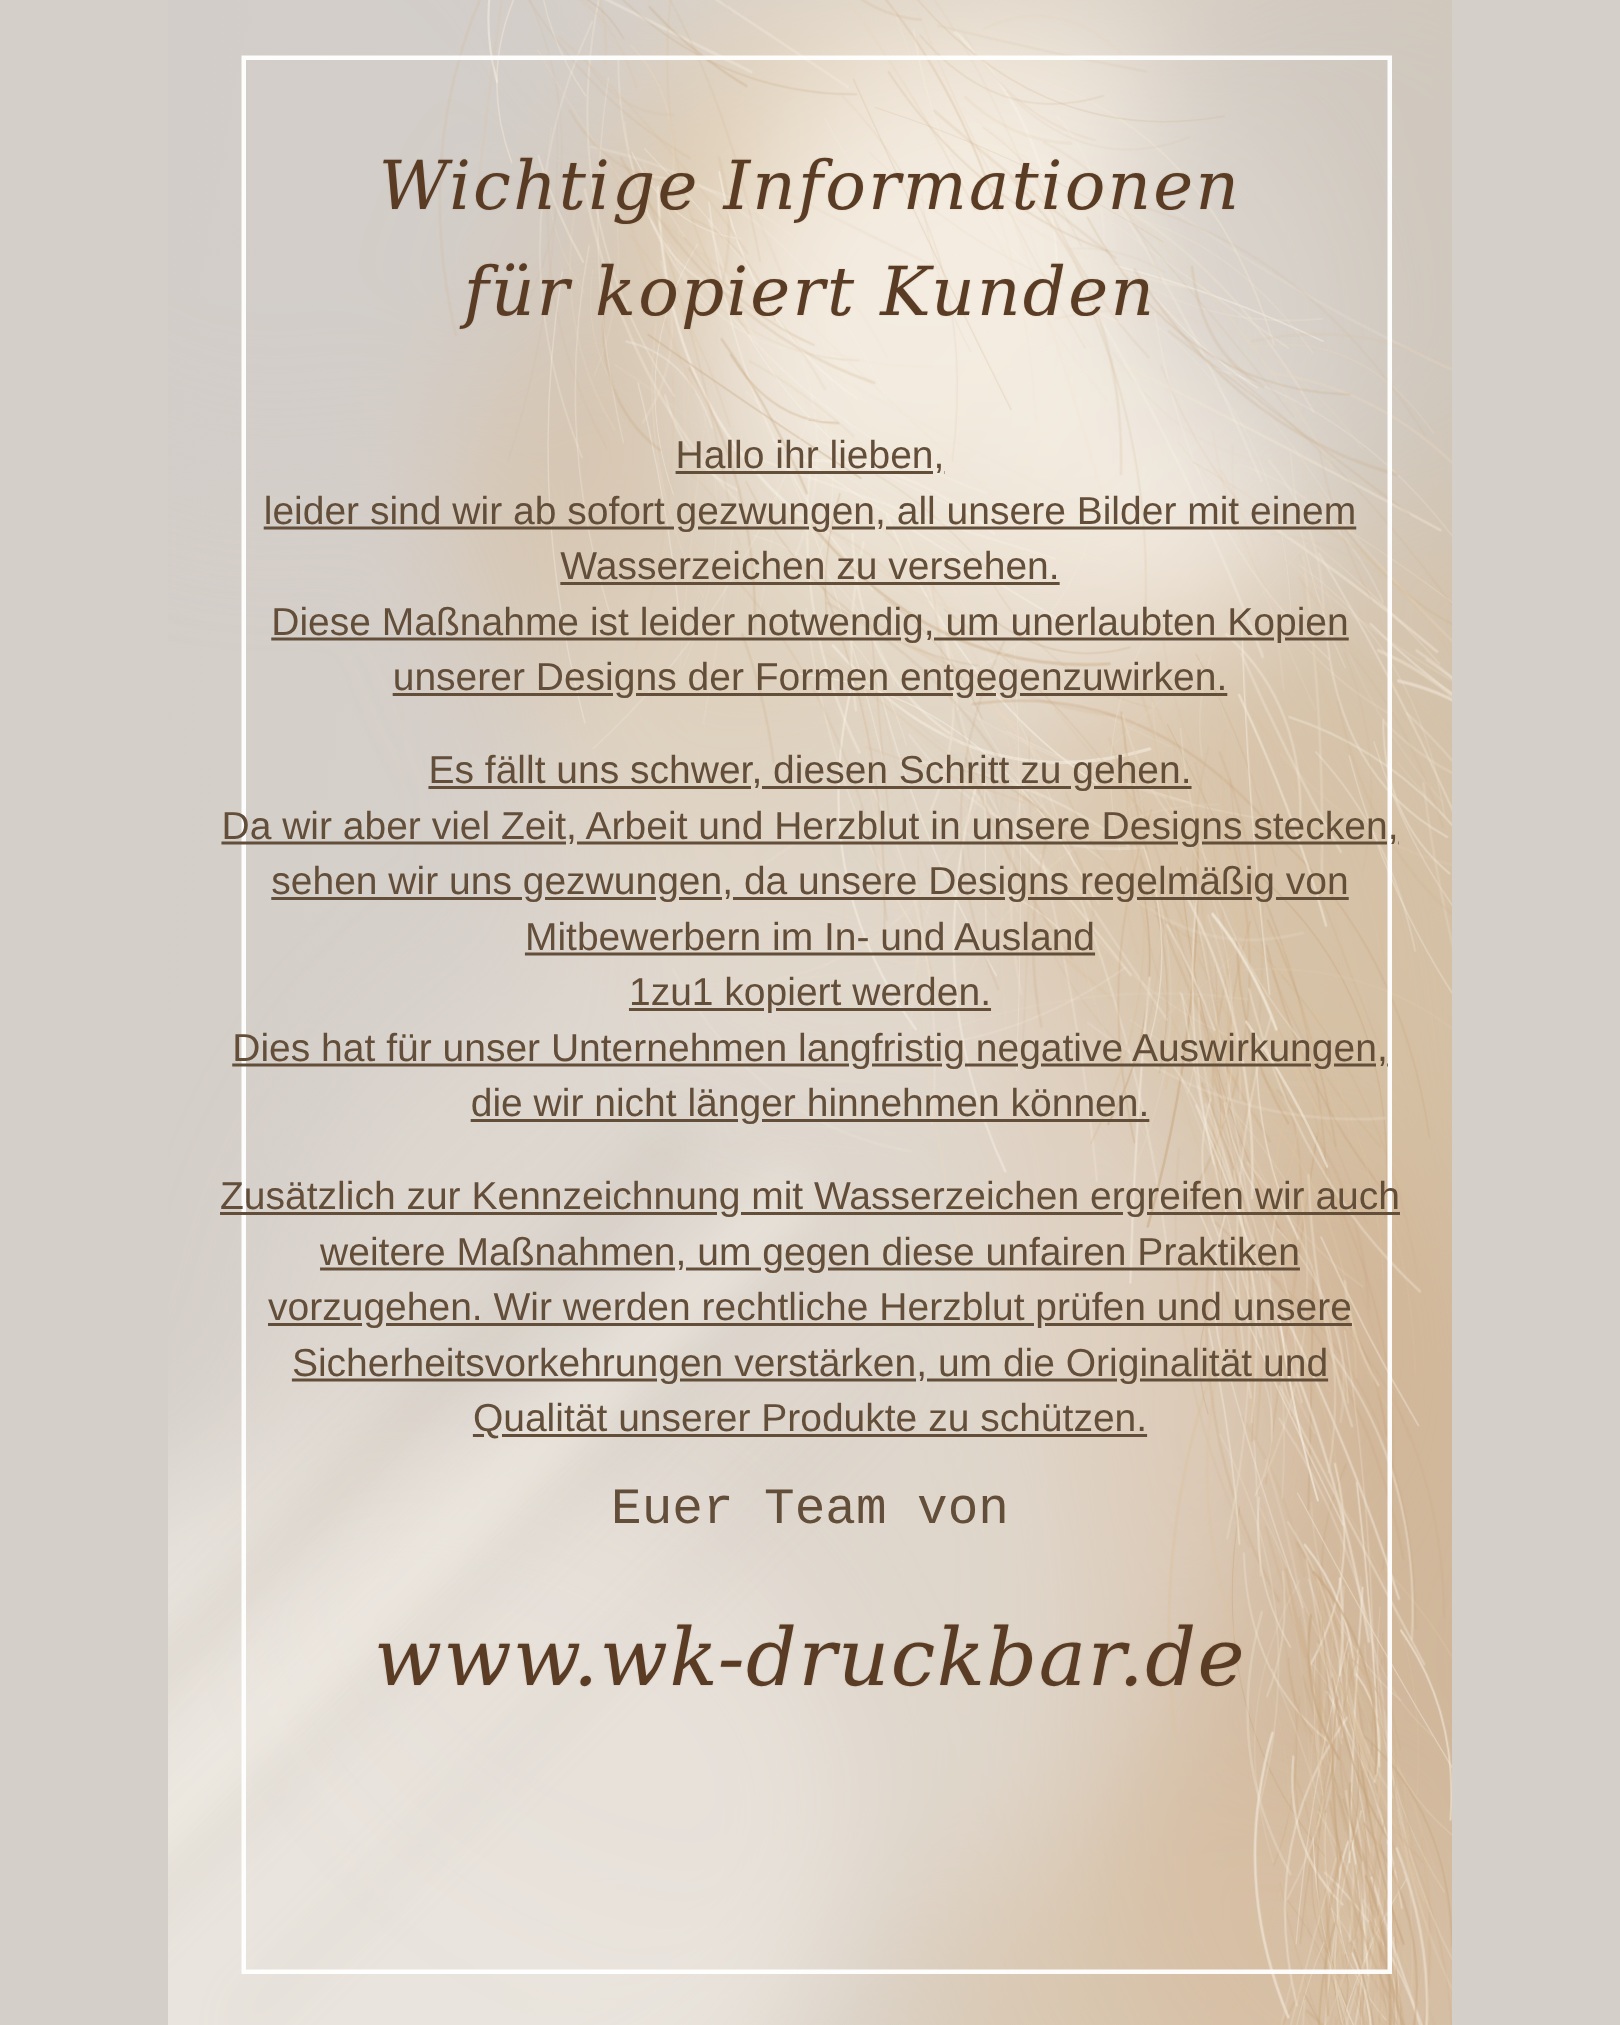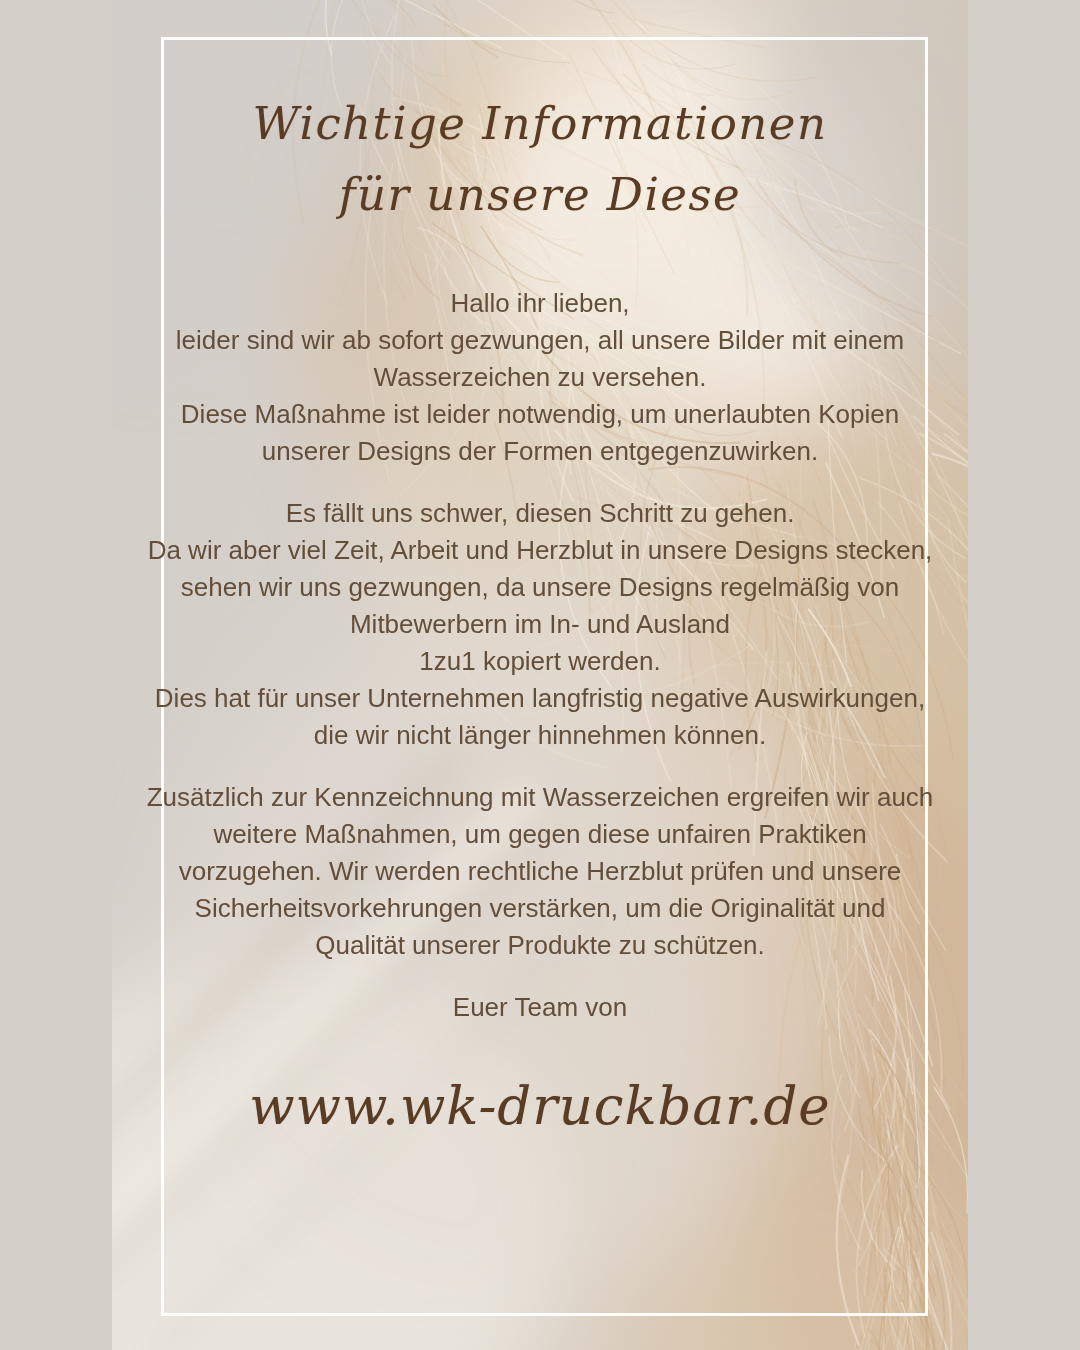--- a/index.html
+++ b/index.html
@@ -35,25 +35,27 @@
     text-shadow:0 0 1px rgba(90,59,35,.25);
   }
   .heading .hline{display:block;}
   .message{margin-top:55px;max-width:1000px;}
   .message p{
     margin:0 0 25px 0;
     white-space:pre-line;
     font-size:26px;
     line-height:37px;
     color:var(--body-text,#64503c);
+    text-decoration:underline;
   }
   .signoff{
     margin-top:0;
-    font-size:26px;line-height:37px;
+    font-size:34px;line-height:37px;
     color:var(--body-text,#64503c);
+    font-family:Liberation Mono, monospace;
   }
   .signoff span{display:block;}
   .website{
     margin-top:48px;
     font-family:"DejaVu Serif","Liberation Serif",serif;
     font-style:italic;
     font-size:53px;
     line-height:64px;
     letter-spacing:1px;
     color:var(--website-text,#5a3b23);
@@ -758,21 +760,21 @@
         <path d="M581.5 464.2 Q602.5 531.0 666.9 558.4" stroke="#e7d7c2" stroke-width="0.75" opacity="0.14"></path>
         <path d="M602.5 635.4 Q647.7 648.5 688.3 672.2" stroke="#e7d7c2" stroke-width="1.52" opacity="0.16"></path>
       </g>
   </svg>
 
   <div class="frame"></div>
 
   <div class="content">
     <h1 class="heading">
       <span class="hline">Wichtige Informationen</span>
-      <span class="hline">für unsere Diese</span>
+      <span class="hline">für kopiert Kunden</span>
     </h1>
 
     <div class="message">
       <p>Hallo ihr lieben,
 leider sind wir ab sofort gezwungen, all unsere Bilder mit einem
 Wasserzeichen zu versehen.
 Diese Maßnahme ist leider notwendig, um unerlaubten Kopien
 unserer Designs der Formen entgegenzuwirken.</p>
       <p>Es fällt uns schwer, diesen Schritt zu gehen.
 Da wir aber viel Zeit, Arbeit und Herzblut in unsere Designs stecken,

